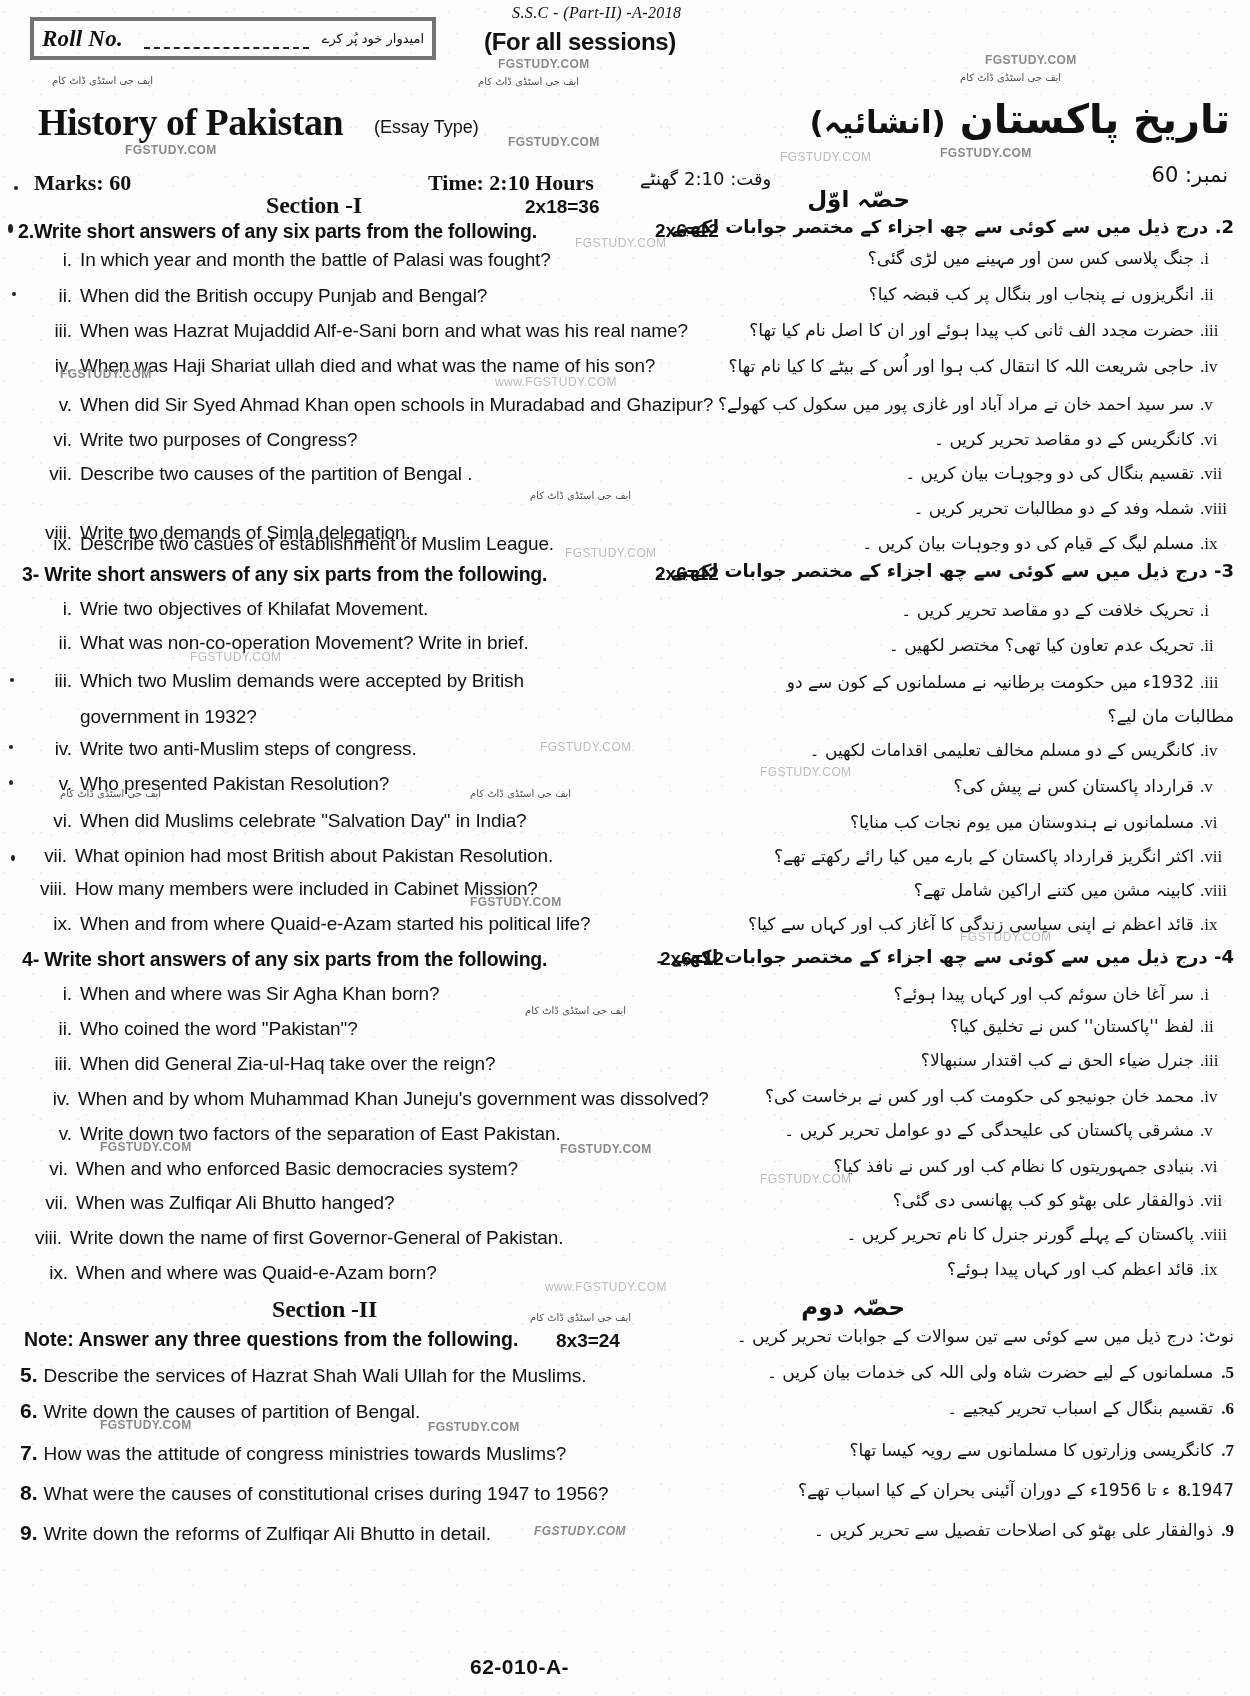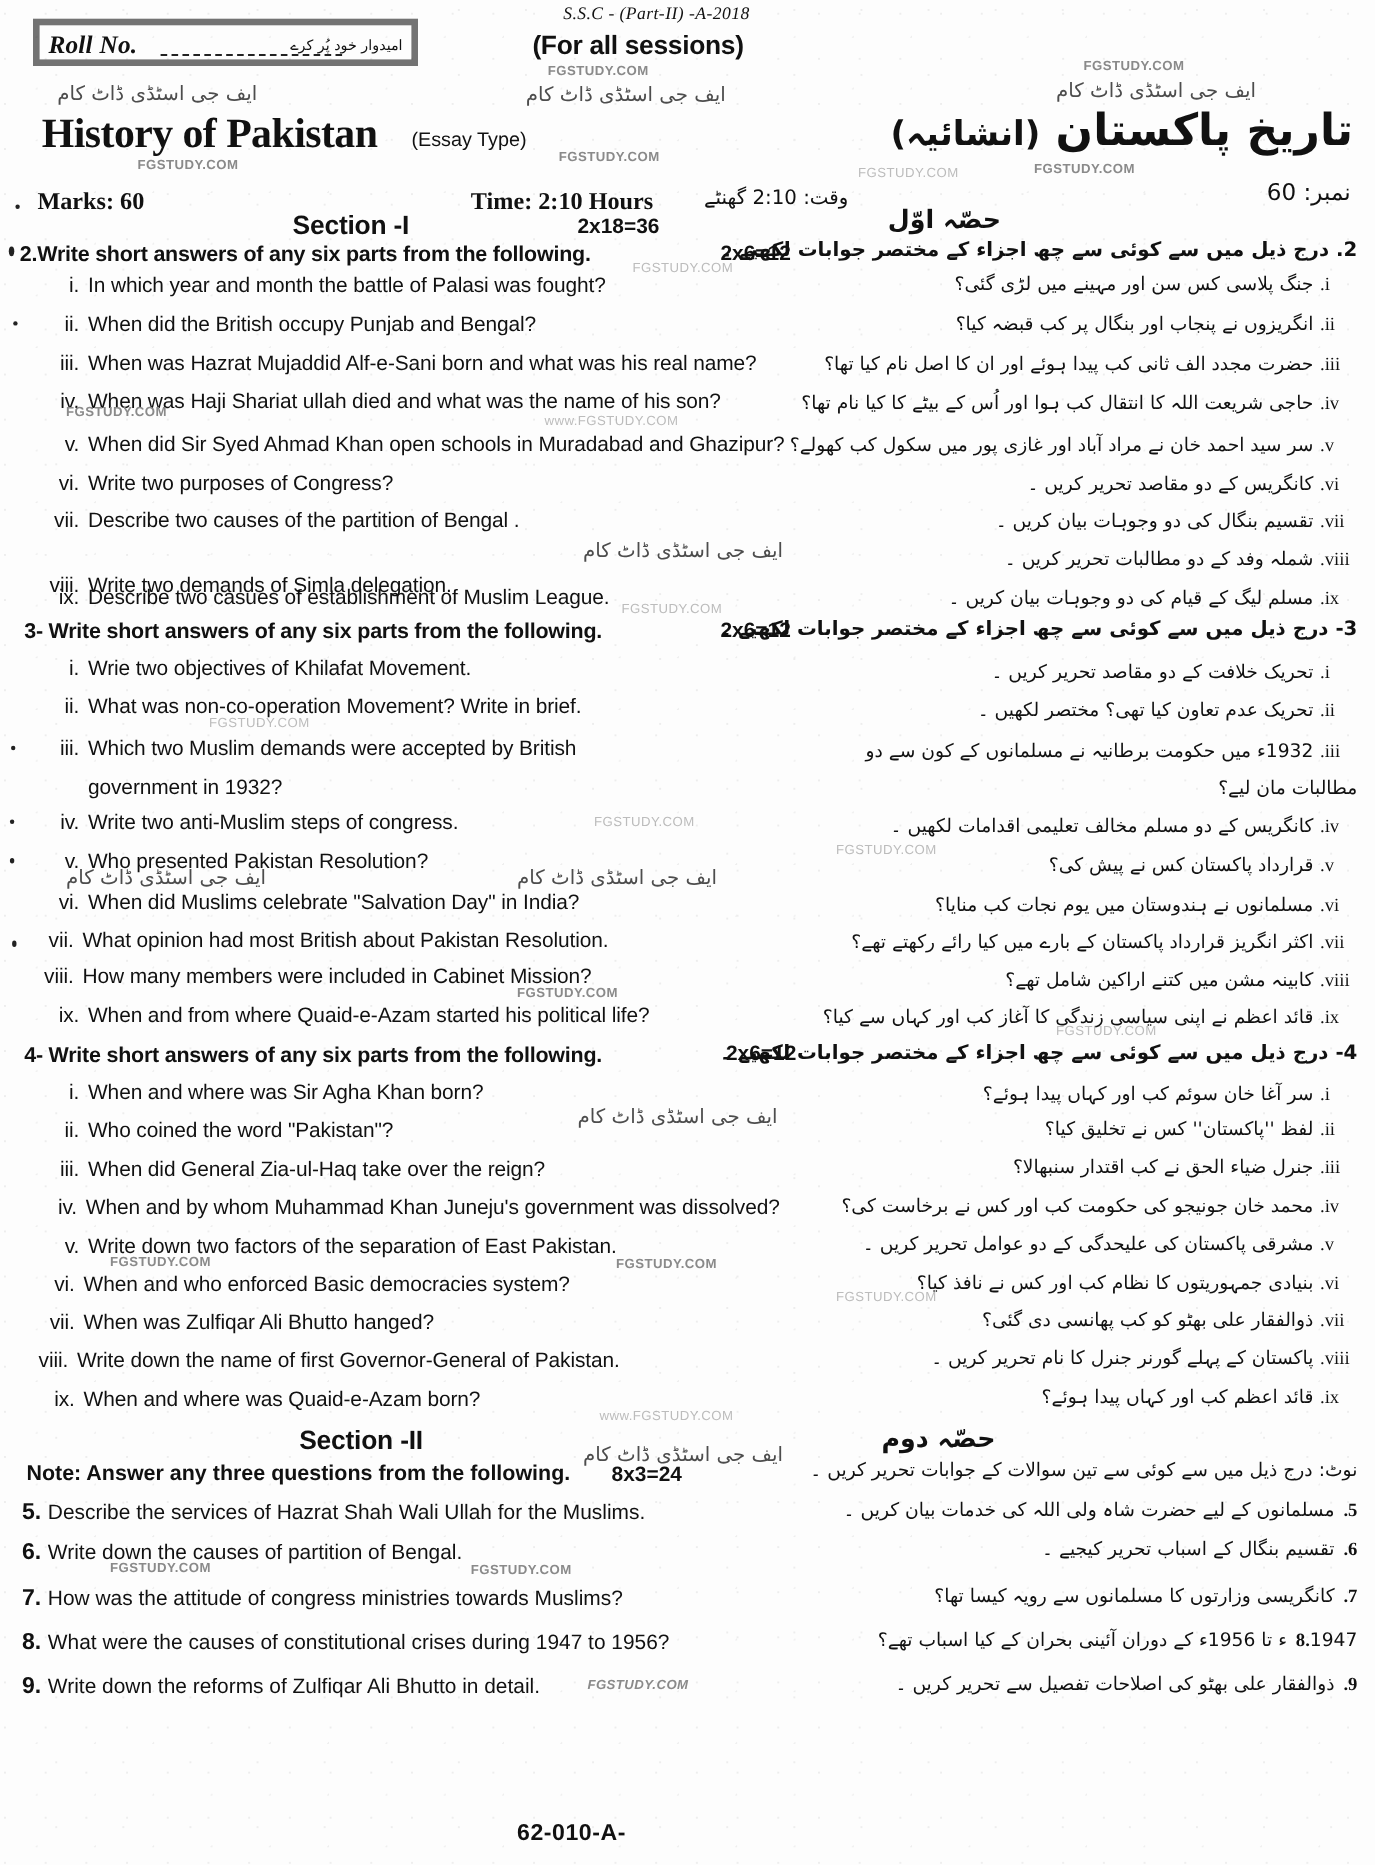--- a/index.html
+++ b/index.html
@@ -31,22 +31,22 @@
       radial-gradient(circle at 12% 30%, #000 0 1px, transparent 1px),
       radial-gradient(circle at 63% 72%, #000 0 1px, transparent 1px),
       radial-gradient(circle at 84% 16%, #000 0 1px, transparent 1px);
     background-size: 37px 41px, 53px 47px, 61px 59px;
   }
 
   
   .rollbox {
     position: absolute;
     left: 30px; top: 17px;
-    width: 350px; height: 43px;
-    border: 6px solid #737373;
+    width: 406px; height: 43px;
+    border: 4px solid #737373;
     box-sizing: border-box;
   }
   .rollbox .rn {
     position: absolute;
     left: 8px; top: 5px;
     font-family: "Liberation Serif", serif;
     font-style: italic;
     font-weight: bold;
     font-size: 23px;
     letter-spacing: .2px;
@@ -89,21 +89,21 @@
     letter-spacing: .4px;
     pointer-events: none;
     user-select: none;
   }
   .wm-faint { color: #bcbcbc; font-weight: normal; }
   .wm-urdu {
     position: absolute;
     direction: rtl;
     font-family: "DejaVu Sans", sans-serif;
     color: #4d4d4d;
-    font-size: 18px;
+    font-size: 10px;
     pointer-events: none;
     user-select: none;
   }
 
   .title-en {
     position: absolute;
     left: 38px; top: 100px;
     font-family: "Liberation Serif", serif;
     font-weight: bold;
     font-size: 38px;
@@ -151,20 +151,21 @@
     direction: rtl;
     font-family: "DejaVu Sans", sans-serif;
     font-size: 21px;
   }
 
   .section-head {
     position: absolute;
     font-weight: bold;
     font-size: 24px;
     letter-spacing: -.2px;
+    font-family: Liberation Serif, serif;
   }
   .part-ur {
     position: absolute;
     direction: rtl;
     font-family: "DejaVu Sans", sans-serif;
     font-size: 23px;
     font-weight: bold;
   }
   .marks-note {
     position: absolute;

